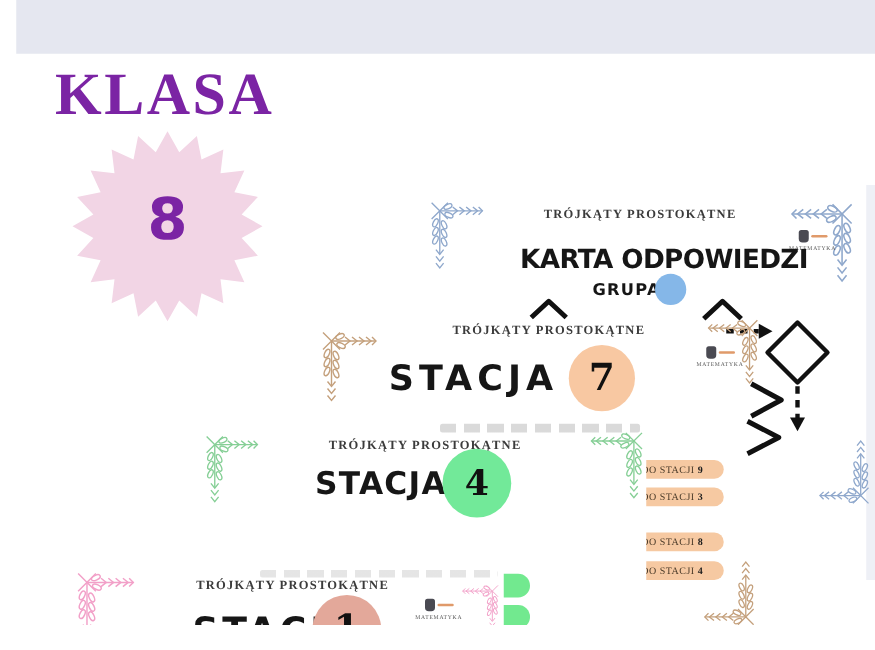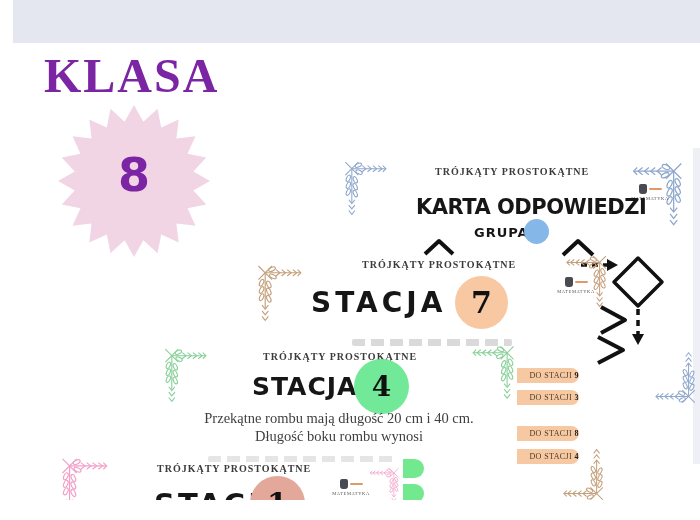--- a/index.html
+++ b/index.html
@@ -32,21 +32,21 @@
   .c1{left:250px;top:476px;width:55px;height:55px;background:#e3a89a;font-size:30px;}
 
   .s7-title{left:311px;top:286px;font-size:28px;letter-spacing:4px;}
   .s4-title{left:252px;top:372px;font-size:25px;letter-spacing:1px;}
   .s1-title{left:154px;top:487px;font-size:29px;letter-spacing:3px;}
 
   .task{left:189px;top:409px;width:300px;text-align:center;font-family:"Liberation Serif",serif;
         font-size:14.5px;line-height:18px;color:#3f3f3f;}
 
   .pill{left:517px;width:62px;height:15px;background:#f6c9a2;border-radius:0 10px 10px 0;
-        overflow:hidden;display:flex;align-items:center;justify-content:flex-end;}
+        overflow:hidden;display:flex;align-items:center;}
   .pill-text{font-family:"Liberation Serif",serif;font-size:8px;color:#4a3a28;
              letter-spacing:.4px;white-space:nowrap;margin-left:-4px;}
   .pill-text b{color:#1d1d1d;}
 
   .tab{left:403px;width:21px;height:19px;background:#72e98f;border-radius:0 10px 10px 0;}
 
   .faint{background:repeating-linear-gradient(90deg,#b5b5b5 0 13px,transparent 13px 19px);
          border-radius:2px;}
 
   .logo{width:40px;text-align:center;}
@@ -178,21 +178,20 @@
     </svg>
   <svg class="abs orn flipx" style="left:468px;top:344px;color:#86cf96" width="50" height="58" viewBox="0 0 60 76">
       <use href="#orn"></use>
     </svg>
 
   <div class="abs hdr" style="left:263px;top:351px;width:150px">TRÓJKĄTY PROSTOKĄTNE</div>
 
   <div class="abs display s4-title">STACJA</div>
   <div class="abs circle num c4">4</div>
 
-  <div class="abs task">Przekątne rombu mają długość 20 cm i 40 cm. Długość boku rombu wynosi</div>
 
   <div class="abs faint" style="left:208px;top:456px;width:190px;height:6px;opacity:.35"></div>
 
   <svg class="abs orn" style="left:60px;top:456px;color:#f2a0c8" width="50" height="64" viewBox="0 0 60 76">
       <use href="#orn"></use>
     </svg>
   <svg class="abs orn flipx" style="left:368px;top:454px;color:#f2a0c8" width="32" height="66" viewBox="0 0 60 76">
       <use href="#orn"></use>
     </svg>
 

